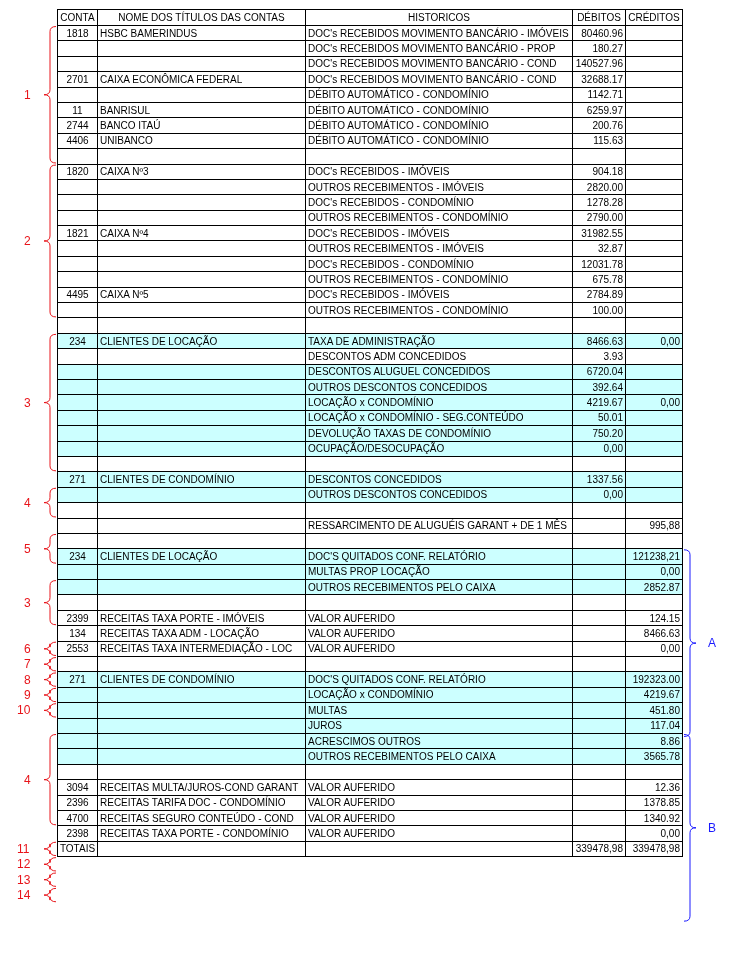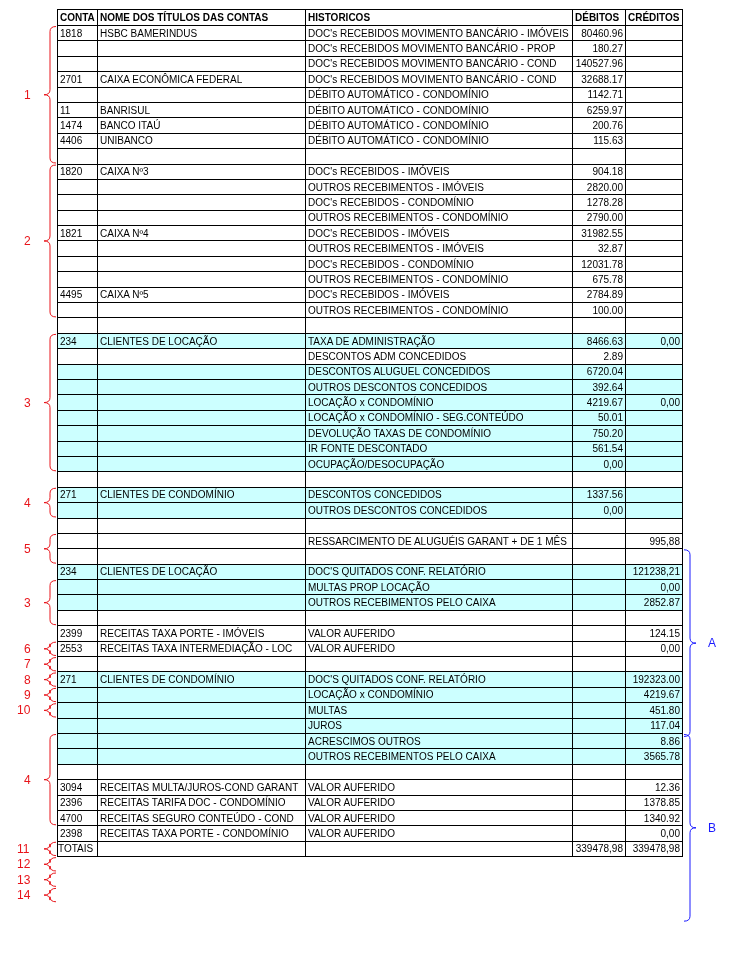--- a/index.html
+++ b/index.html
@@ -2,22 +2,22 @@
 <html><head>
 <meta charset="utf-8">
 <style>
   html, body { margin: 0; padding: 0; background: #ffffff; }
   body { width: 743px; height: 955px; position: relative; overflow: hidden;
          font-family: "Liberation Sans", sans-serif; }
   #sheet { position: absolute; left: 57px; top: 9px; border-collapse: collapse;
            table-layout: fixed; font-size: 10px; color: #000; }
   #sheet td, #sheet th { border: 1.3px solid #000; padding: 0 2px; height: 14.4px;
            line-height: 13px; white-space: nowrap; overflow: hidden; }
-  #sheet th { font-weight: bold; text-align: left; height: 15px; margin-left: 44px; }
-  #sheet td.c0 { text-align: left; }
+  #sheet th { font-weight: normal; text-align: center; height: 15px; margin-left: 44px; }
+  #sheet td.c0 { text-align: center; }
   #sheet td.c3, #sheet td.c4 { text-align: right; }
   #sheet tr.cyan td { background: #ccffff; }
   #sheet td.c0.totals { font-weight: normal; padding: 0; }
   col.w0 { width: 40px; } col.w1 { width: 208px; } col.w2 { width: 267px; }
   col.w3 { width: 53px; } col.w4 { width: 57px; }
   #overlay { position: absolute; left: 0; top: 0; width: 743px; height: 955px; pointer-events: none; }
   #overlay text { font-family: "Liberation Sans", sans-serif; font-size: 12px; }
 </style>
 </head>
 <body>
@@ -76,21 +76,21 @@
         <td class="c4"></td>
       </tr>
       <tr>
         <td class="c0">11</td>
         <td class="c1">BANRISUL</td>
         <td class="c2">DÉBITO AUTOMÁTICO - CONDOMÍNIO</td>
         <td class="c3">6259.97</td>
         <td class="c4"></td>
       </tr>
       <tr>
-        <td class="c0">1474</td>
+        <td class="c0">2744</td>
         <td class="c1">BANCO ITAÚ</td>
         <td class="c2">DÉBITO AUTOMÁTICO - CONDOMÍNIO</td>
         <td class="c3">200.76</td>
         <td class="c4"></td>
       </tr>
       <tr>
         <td class="c0">4406</td>
         <td class="c1">UNIBANCO</td>
         <td class="c2">DÉBITO AUTOMÁTICO - CONDOMÍNIO</td>
         <td class="c3">115.63</td>
@@ -184,21 +184,21 @@
         <td class="c0">234</td>
         <td class="c1">CLIENTES DE LOCAÇÃO</td>
         <td class="c2">TAXA DE ADMINISTRAÇÃO</td>
         <td class="c3">8466.63</td>
         <td class="c4">0,00</td>
       </tr>
       <tr>
         <td class="c0"></td>
         <td class="c1"></td>
         <td class="c2">DESCONTOS ADM CONCEDIDOS</td>
-        <td class="c3">2.89</td>
+        <td class="c3">3.93</td>
         <td class="c4"></td>
       </tr>
       <tr class="cyan">
         <td class="c0"></td>
         <td class="c1"></td>
         <td class="c2">DESCONTOS ALUGUEL CONCEDIDOS</td>
         <td class="c3">6720.04</td>
         <td class="c4"></td>
       </tr>
       <tr class="cyan">
@@ -220,27 +220,20 @@
         <td class="c1"></td>
         <td class="c2">LOCAÇÃO x CONDOMÍNIO - SEG.CONTEÚDO</td>
         <td class="c3">50.01</td>
         <td class="c4"></td>
       </tr>
       <tr class="cyan">
         <td class="c0"></td>
         <td class="c1"></td>
         <td class="c2">DEVOLUÇÃO TAXAS DE CONDOMÍNIO</td>
         <td class="c3">750.20</td>
-        <td class="c4"></td>
-      </tr>
-      <tr class="cyan">
-        <td class="c0"></td>
-        <td class="c1"></td>
-        <td class="c2">IR FONTE DESCONTADO</td>
-        <td class="c3">561.54</td>
         <td class="c4"></td>
       </tr>
       <tr class="cyan">
         <td class="c0"></td>
         <td class="c1"></td>
         <td class="c2">OCUPAÇÃO/DESOCUPAÇÃO</td>
         <td class="c3">0,00</td>
         <td class="c4"></td>
       </tr>
       <tr>
@@ -312,20 +305,27 @@
         <td class="c2"></td>
         <td class="c3"></td>
         <td class="c4"></td>
       </tr>
       <tr>
         <td class="c0">2399</td>
         <td class="c1">RECEITAS TAXA PORTE - IMÓVEIS</td>
         <td class="c2">VALOR AUFERIDO</td>
         <td class="c3"></td>
         <td class="c4">124.15</td>
+      </tr>
+      <tr>
+        <td class="c0">134</td>
+        <td class="c1">RECEITAS TAXA ADM - LOCAÇÃO</td>
+        <td class="c2">VALOR AUFERIDO</td>
+        <td class="c3"></td>
+        <td class="c4">8466.63</td>
       </tr>
       <tr>
         <td class="c0">2553</td>
         <td class="c1">RECEITAS TAXA INTERMEDIAÇÃO - LOC</td>
         <td class="c2">VALOR AUFERIDO</td>
         <td class="c3"></td>
         <td class="c4">0,00</td>
       </tr>
       <tr>
         <td class="c0"></td>

